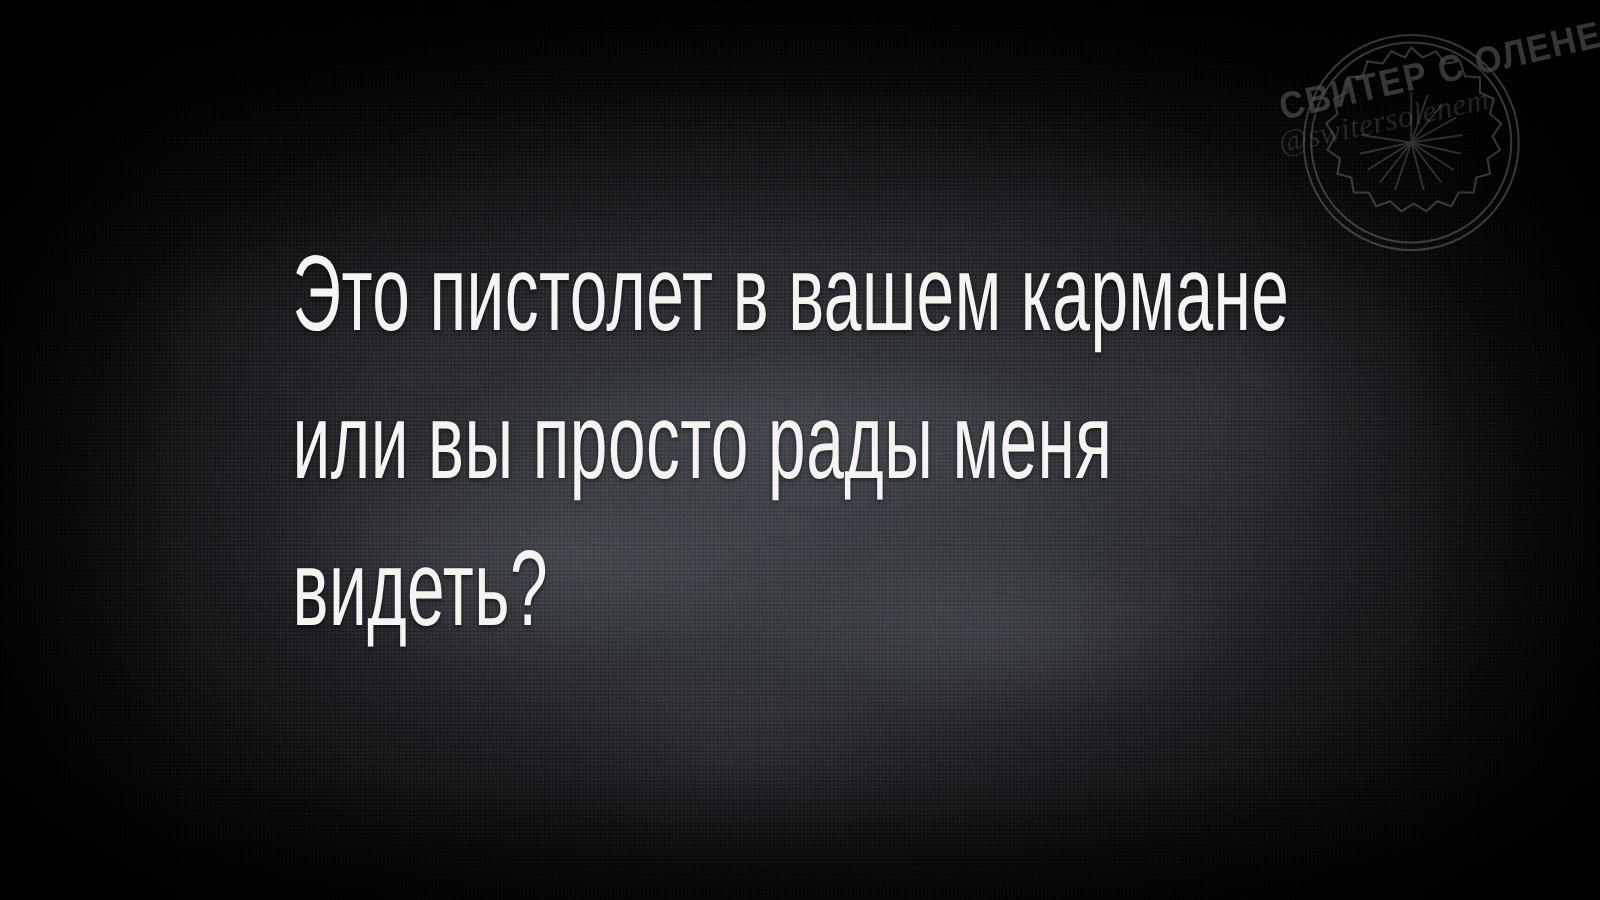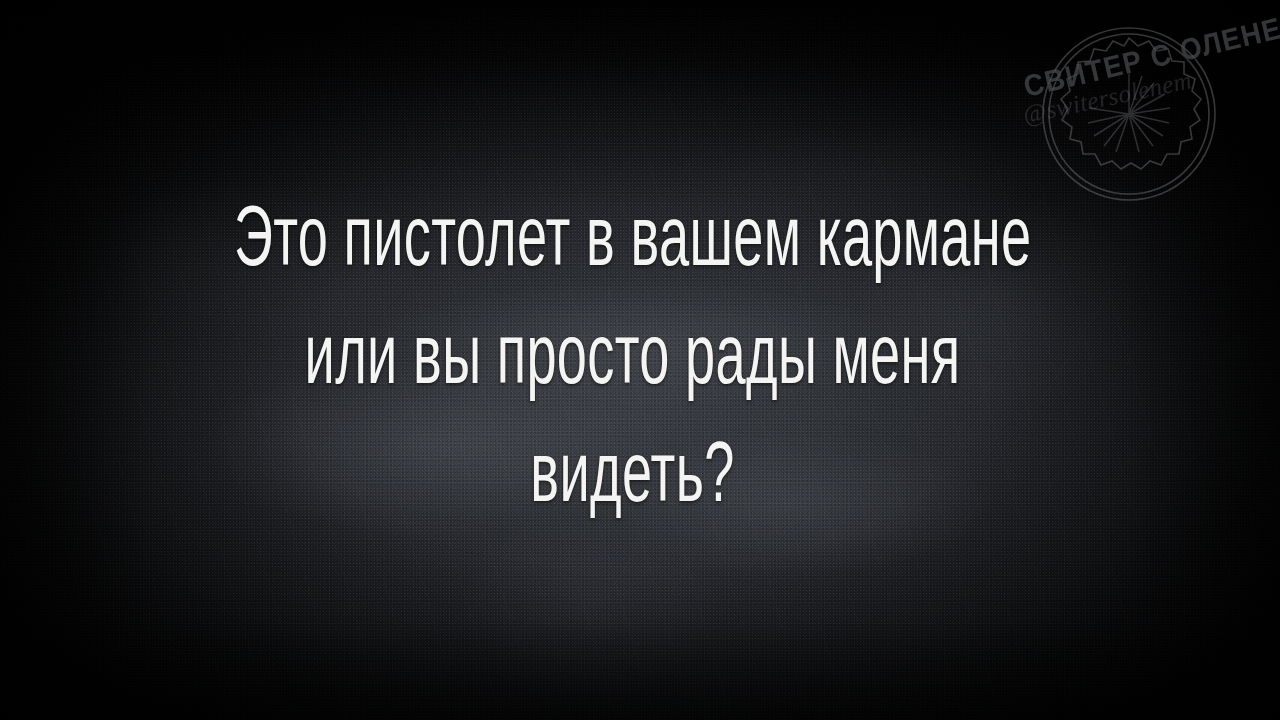--- a/index.html
+++ b/index.html
@@ -134,21 +134,21 @@
     margin-top: 1px;
     transform: translateX(-30px) rotate(1deg);
   }
 
   
   .caption {
     position: absolute;
     left: 0;
     right: 15px;
     top: 176px;
-    text-align: center;
+    text-align: left;
     pointer-events: none;
   }
   .caption-line {
     display: block;
     color: #f4f4f2;
     font-family: "Liberation Sans Narrow", "Liberation Sans", sans-serif;
     font-weight: 400;
     font-size: 86px;
     line-height: 118px;
     letter-spacing: 0.5px;

